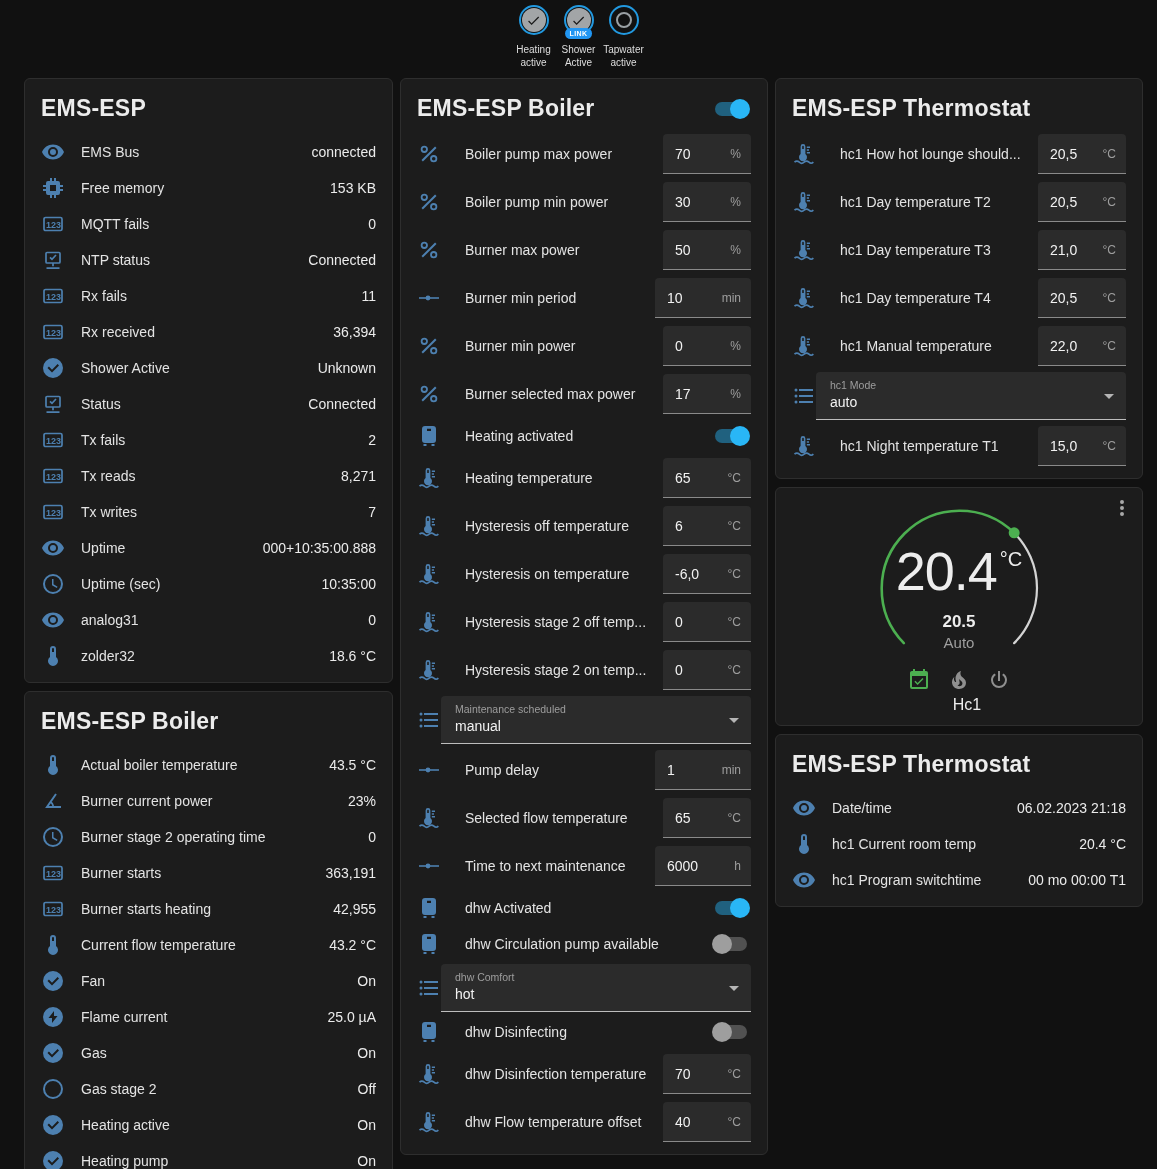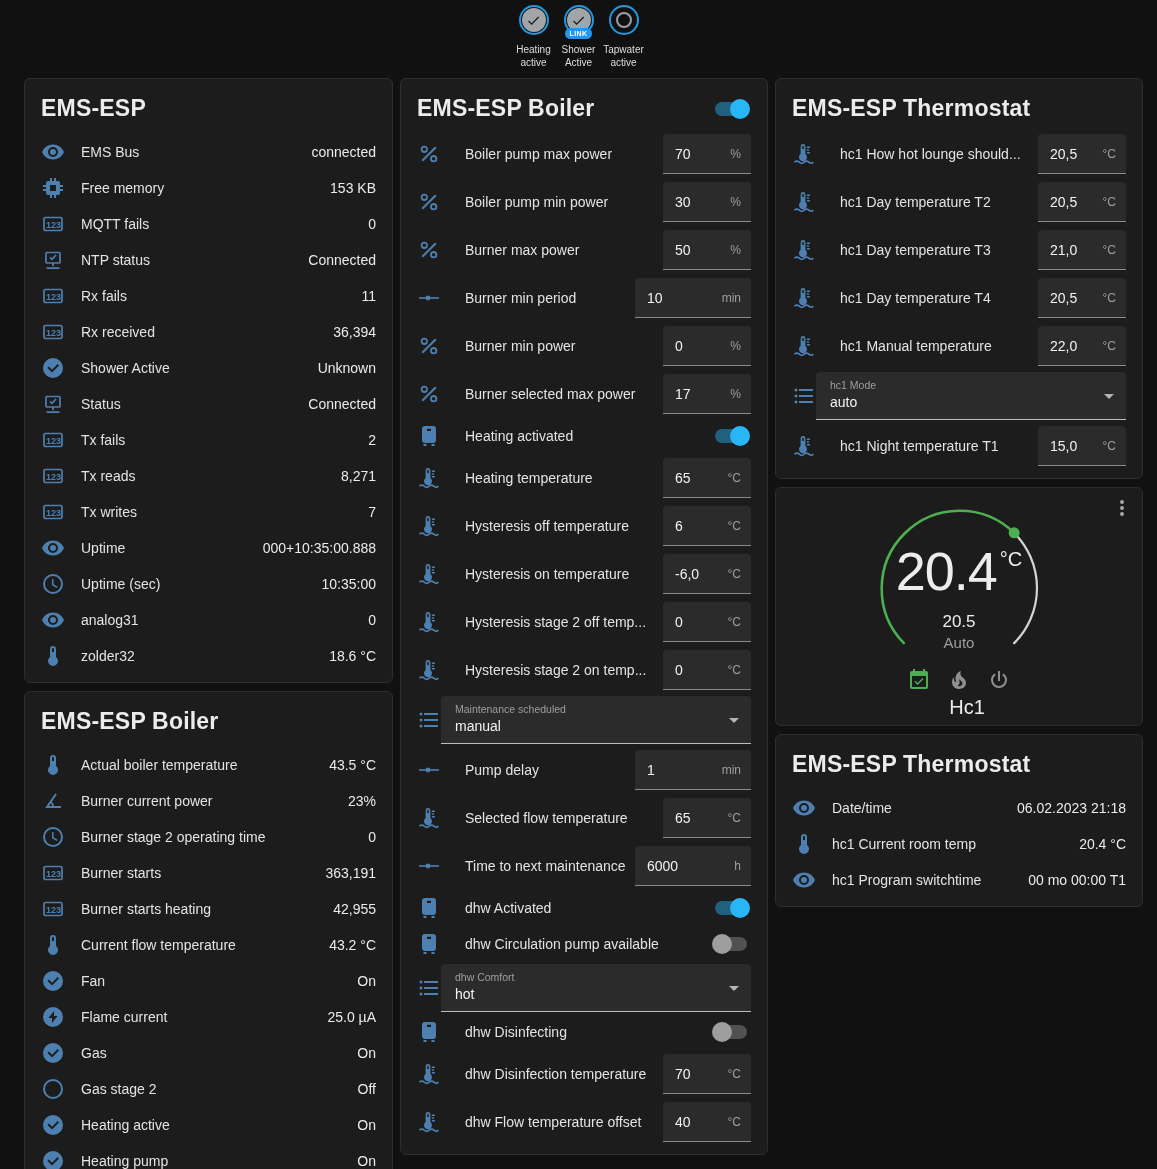--- a/index.html
+++ b/index.html
@@ -42,21 +42,21 @@
   
   .c-row{display:flex;align-items:center;padding:0 16px}
   .c-row.num{height:48px}
   .c-row.tgl{height:36px}
   .c-row.sel{height:52px}
   .c-label{margin-left:24px;font-size:14px;white-space:nowrap;overflow:hidden;
       text-overflow:ellipsis;flex:1;min-width:0;padding-right:8px}
   .num-box{margin-left:auto;width:88px;height:40px;background:var(--field-bg);
       border-radius:4px 4px 0 0;border-bottom:1px solid #8a8a8a;display:flex;
       align-items:center;padding:0 10px 0 12px;cursor:text;flex:none}
-  .num-box.wide{width:116px}
+  .num-box.wide{width:96px}
   .num-val{font-size:14px;font-weight:500;color:#f2f2f2}
   .num-unit{margin-left:auto;font-size:12px;color:var(--txt-dim)}
   .toggle{margin-left:auto;width:32px;height:14px;border-radius:7px;position:relative;
       cursor:pointer;flex:none;margin-right:4px}
   .toggle.on{background:#20617f}
   .toggle.on .thumb{background:var(--accent);right:-3px}
   .toggle.off{background:#515151}
   .toggle.off .thumb{background:#9e9e9e;left:-3px}
   .thumb{position:absolute;top:-3px;width:20px;height:20px;border-radius:50%}
   .select-box{margin-left:0;flex:1;height:48px;background:var(--field-bg);
@@ -69,29 +69,29 @@
       border-top:5px solid #b5b5b5}
   
   .card.climate{height:239px;position:relative;padding-bottom:0}
   .kebab{position:absolute;top:8px;right:8px;width:24px;height:24px;color:#a8a8a8;cursor:pointer}
   .kebab svg{width:100%;height:100%}
   .dial-svg{position:absolute;top:11px;left:50%;transform:translateX(-50%);cursor:pointer}
   .cur-temp{position:absolute;top:54px;left:0;right:0;text-align:center;font-size:54px;
       color:#ededed;letter-spacing:-1px;line-height:1.1}
   .cur-unit{font-size:20px;position:relative;top:-24px;margin-left:3px;letter-spacing:0}
   .target-temp{position:absolute;top:124px;left:0;right:0;text-align:center;
-      font-size:17px;font-weight:400;color:#ededed}
+      font-size:17px;font-weight:700;color:#ededed}
   .mode-label{position:absolute;top:146px;left:0;right:0;text-align:center;
       font-size:15px;color:var(--txt-dim)}
   .modes{position:absolute;top:180px;left:0;right:0;display:flex;justify-content:center;gap:16px}
   .mode-btn{width:24px;height:24px;color:#8f8f8f;cursor:pointer}
   .mode-btn svg{width:100%;height:100%}
   .mode-btn.active{color:var(--green)}
   .climate-name{position:absolute;top:208px;left:16px;right:0;text-align:center;
-      font-size:20px;color:#ededed}
+      font-size:16px;color:#ededed}
 </style>
 </head>
 <body>
 
 <div id="badges">
     <div class="badge">
       <div class="badge-circle">
         <div class="badge-inner-on">
           <svg viewBox="0 0 24 24">
             <path fill="currentColor" d="M9,16.2L4.8,12l-1.4,1.4L9,19L21,7l-1.4,-1.4L9,16.2Z"></path>

